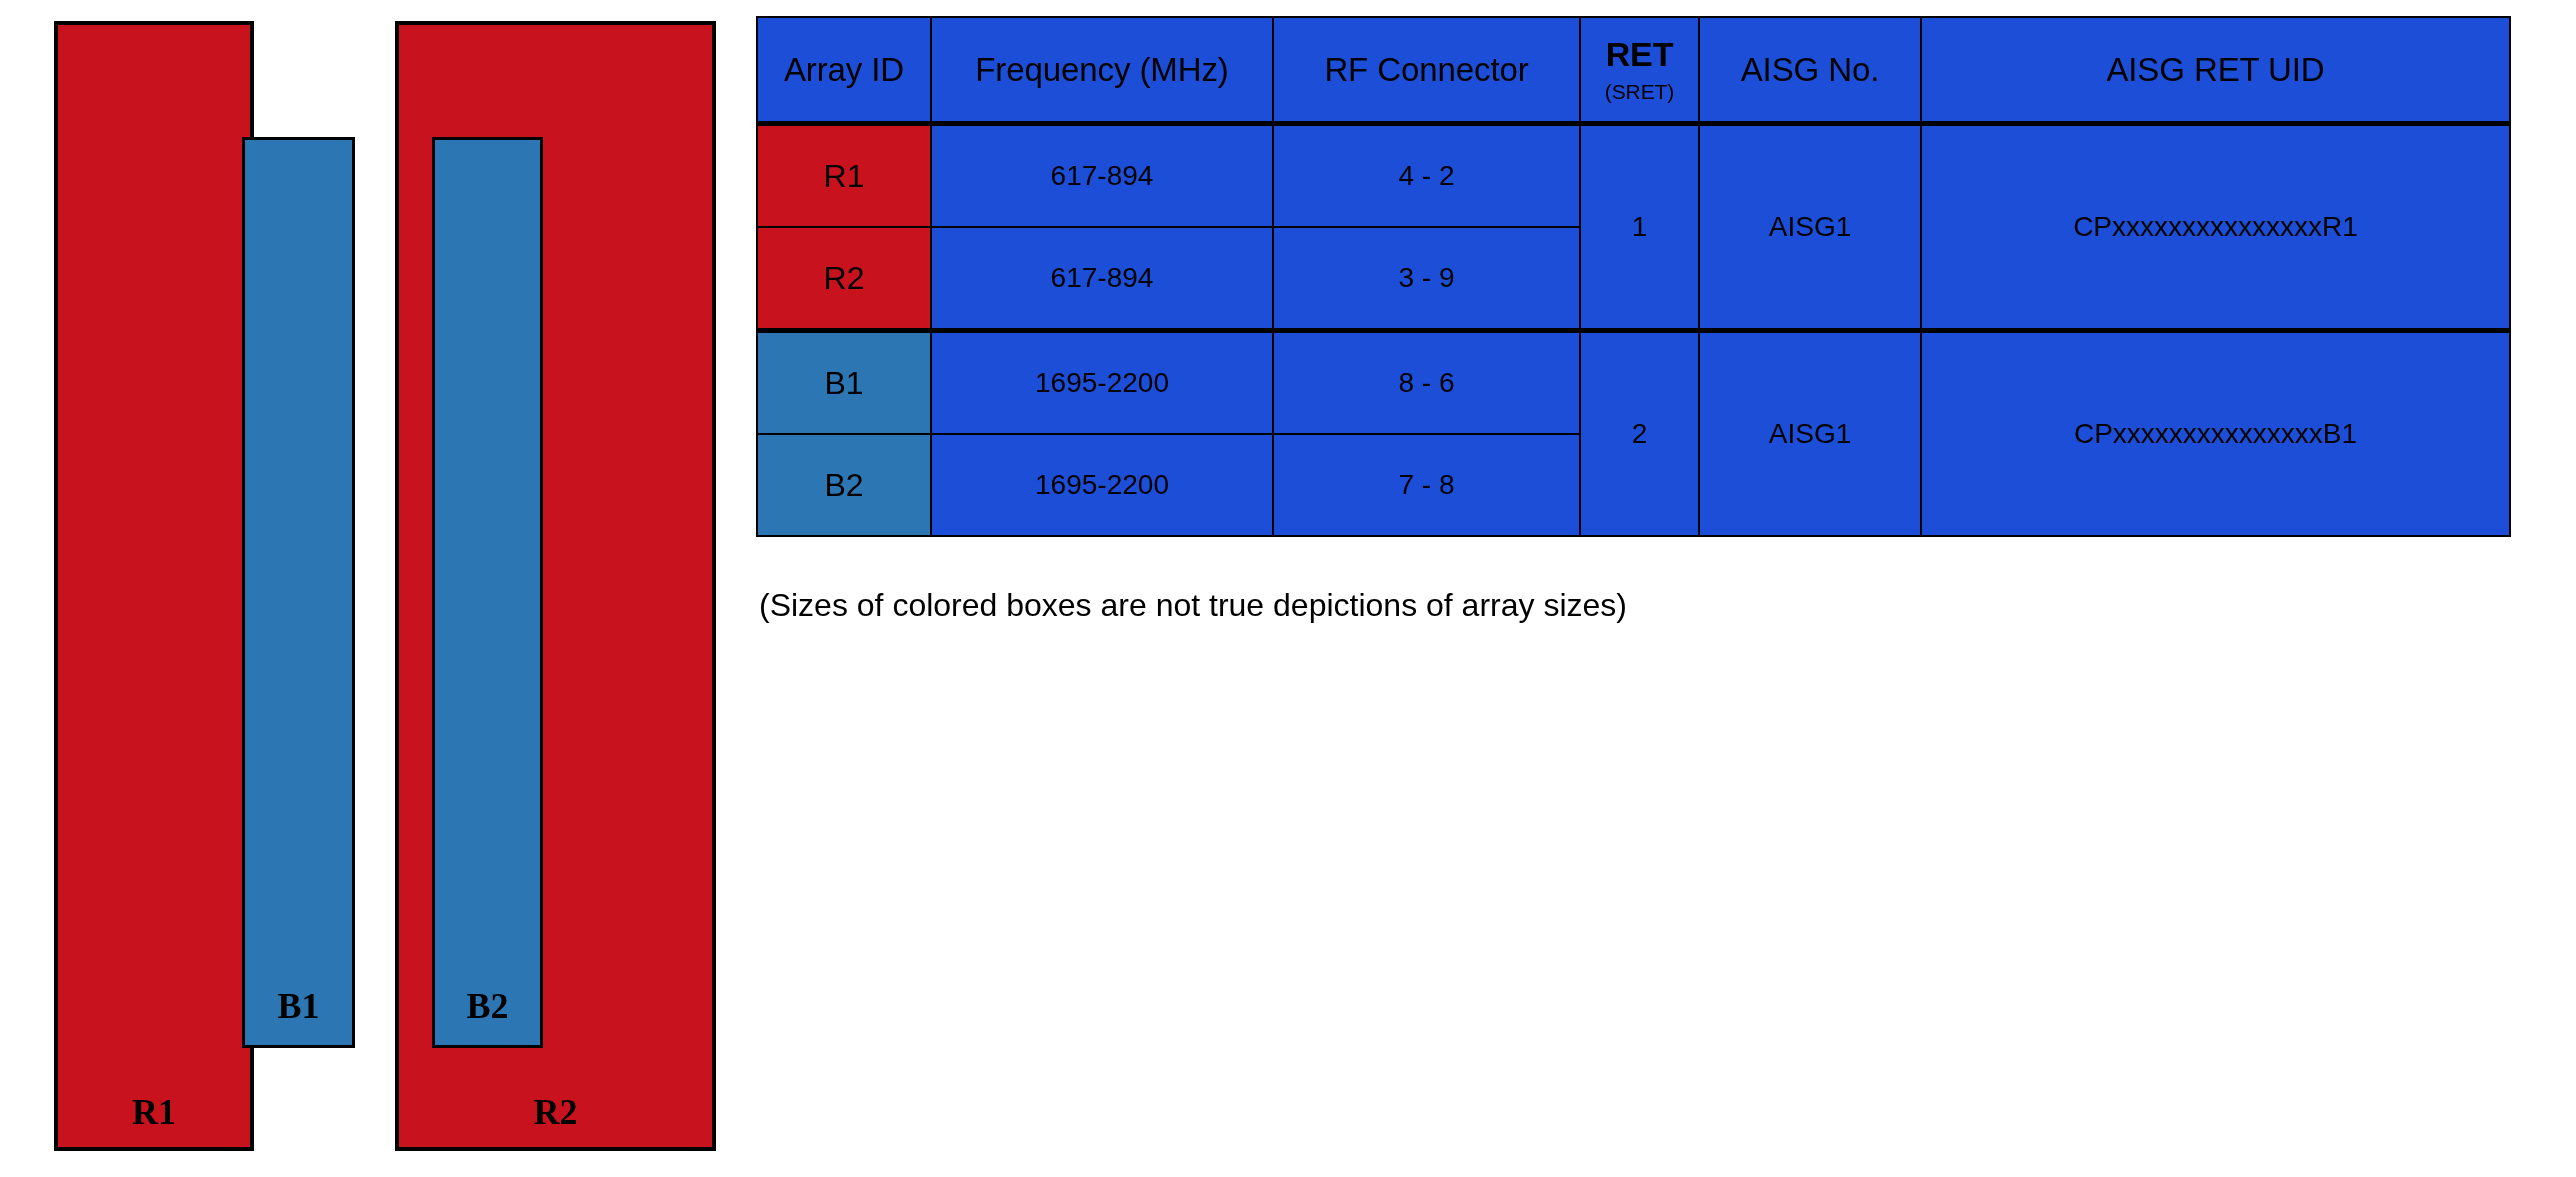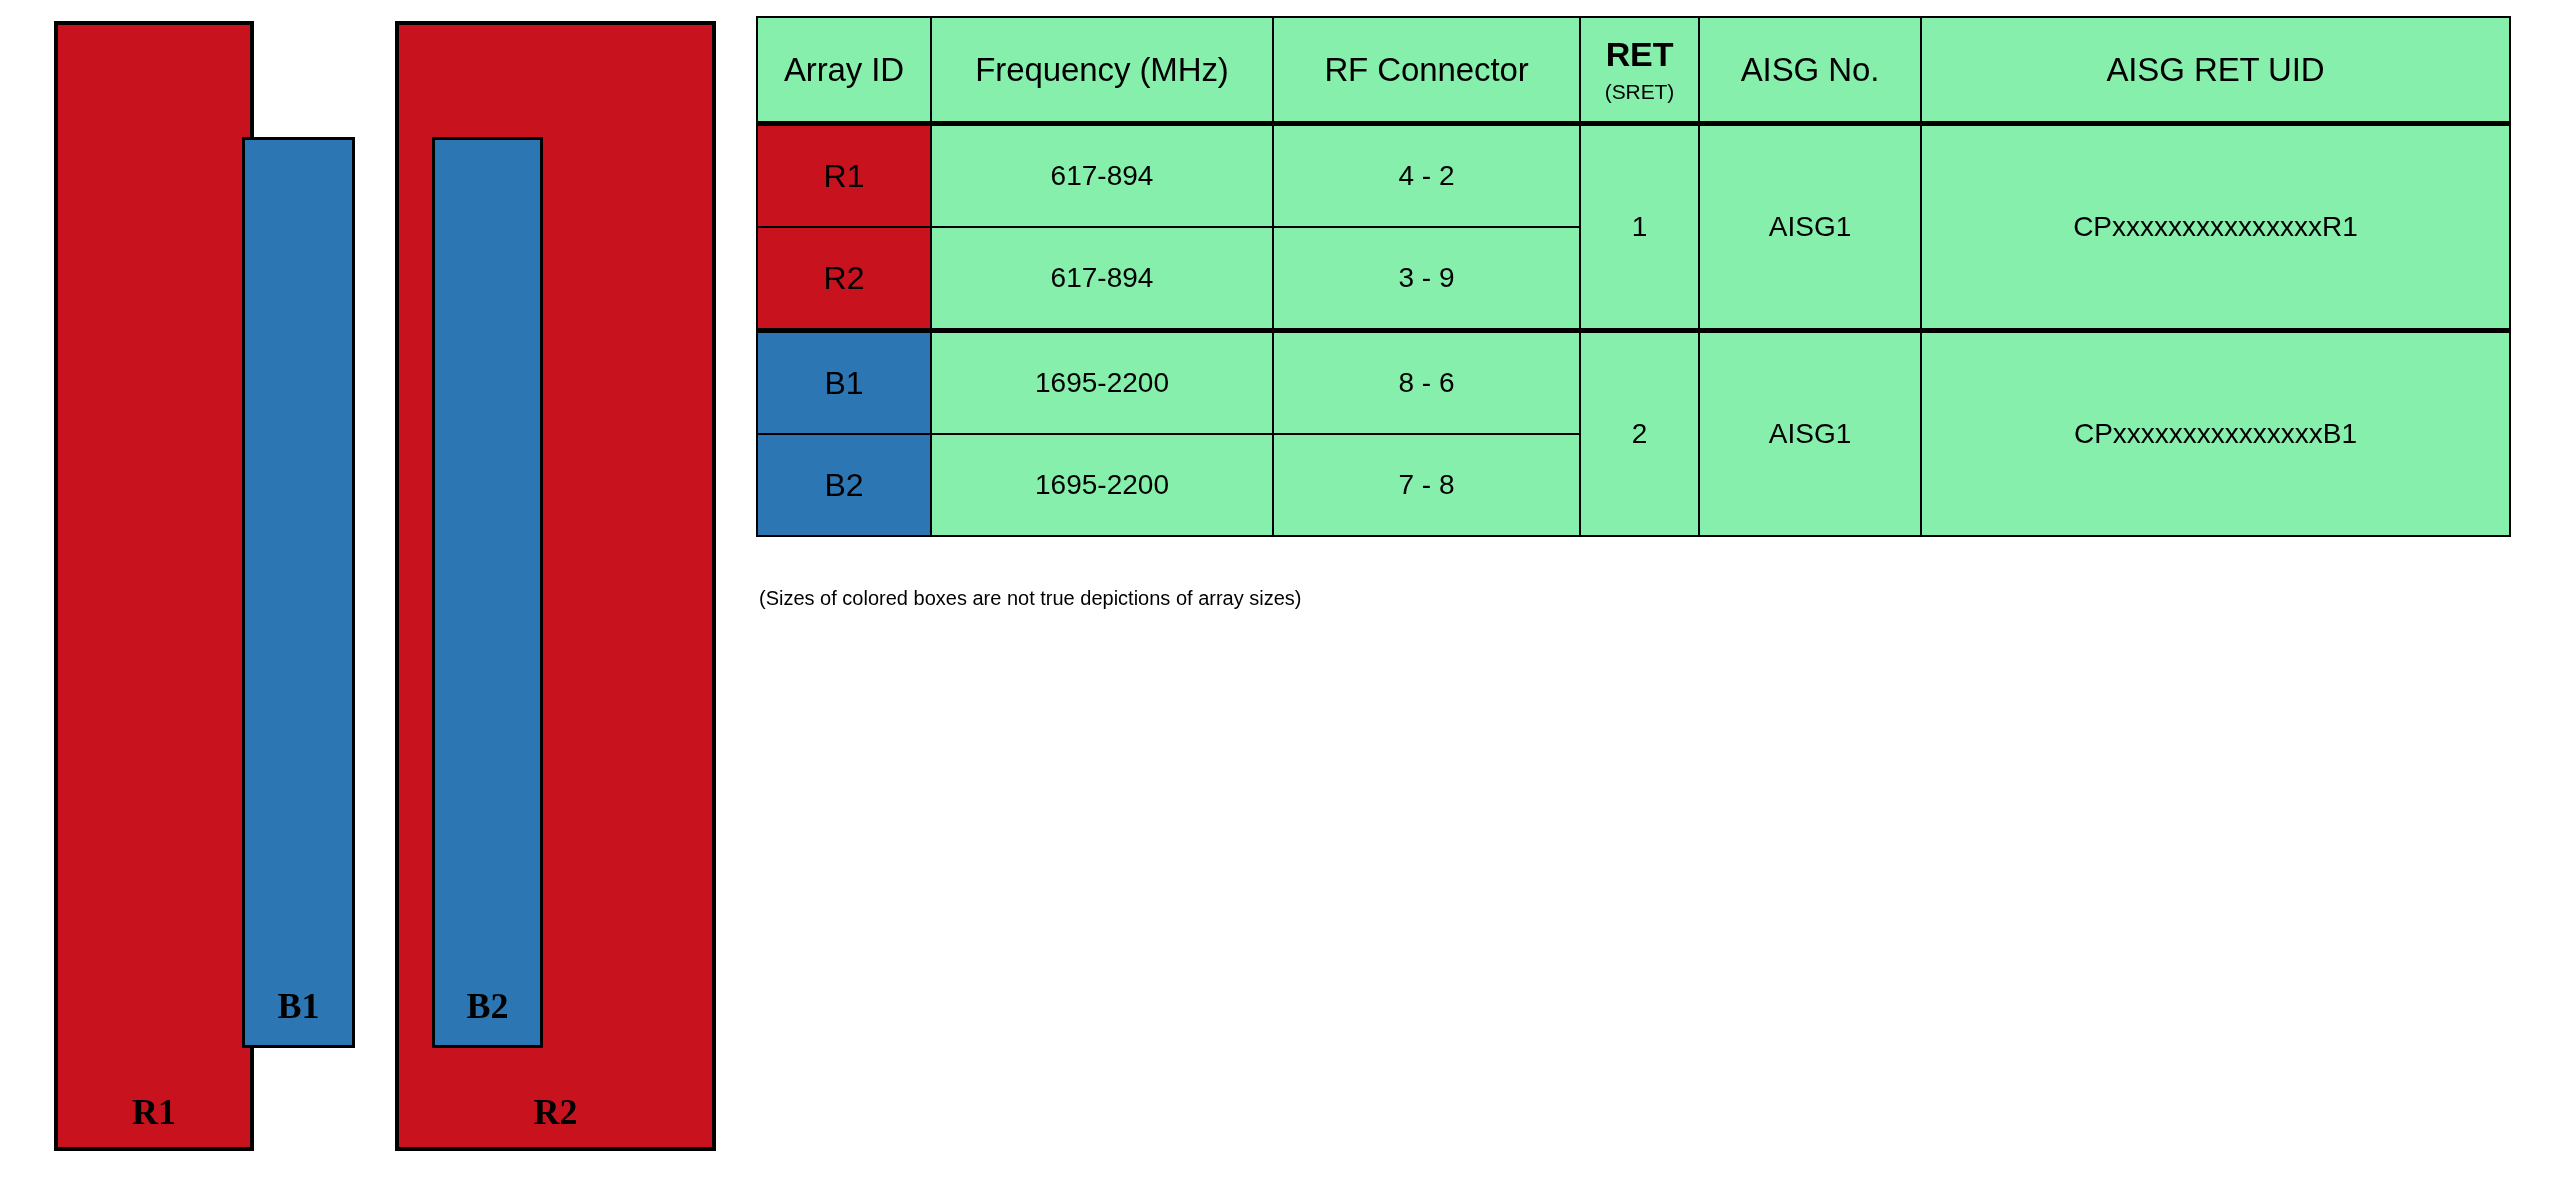--- a/index.html
+++ b/index.html
@@ -79,21 +79,21 @@
   #config-table-wrap {
     position: absolute;
     left: 756px;
     top: 16.3px;
     width: 1752px;
   }
   table.config-table {
     border-collapse: collapse;
     table-layout: fixed;
     width: 1752px;
-    background: #86efac;
+    background: #1d4ed8;
   }
   table.config-table th,
   table.config-table td {
     border: 2.3px solid #000000;
     padding: 0;
     text-align: center;
     vertical-align: middle;
     color: #000000;
     font-weight: normal;
   }
@@ -137,21 +137,21 @@
   col.c-connector { width: 307px; }
   col.c-ret       { width: 119px; }
   col.c-aisgno    { width: 222px; }
   col.c-uid       { width: 589px; }
 
   
   #diagram-caption {
     position: absolute;
     left: 759px;
     top: 587px;
-    font-size: 20px;
+    font-size: 32px;
     color: #000000;
     white-space: nowrap;
   }
 </style>
 </head>
 <body>
 
 <div id="array-diagram">
 
   <div class="array-red-box" id="array-box-r1">

